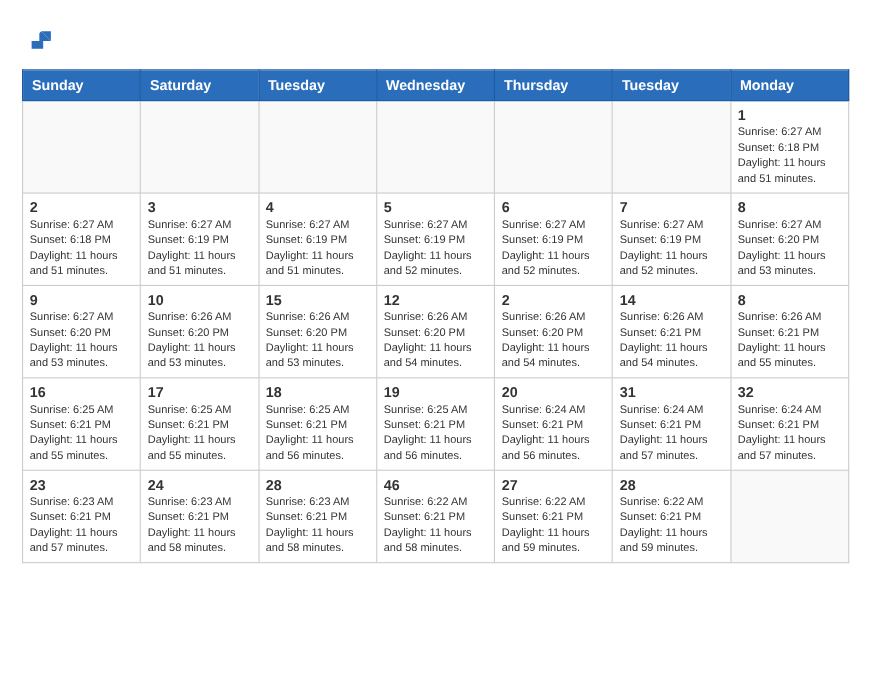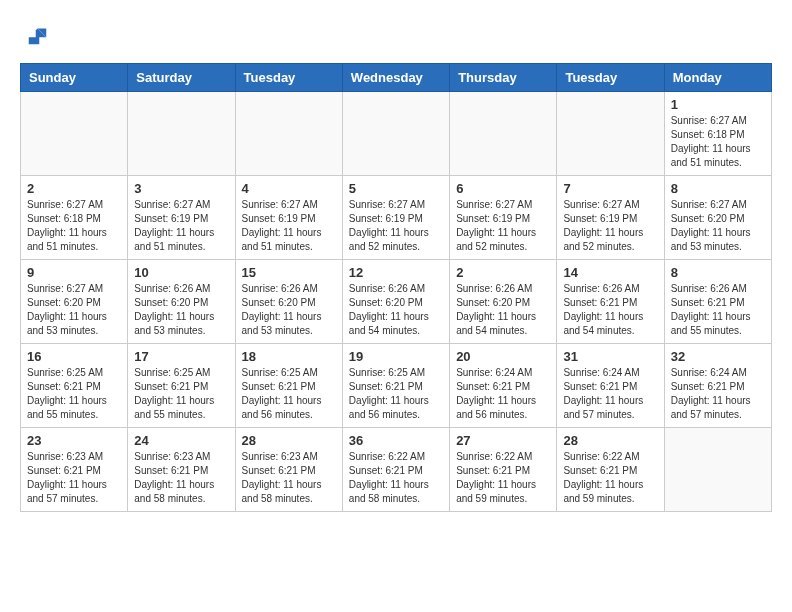--- a/index.html
+++ b/index.html
@@ -301,21 +301,21 @@
 and 58 minutes.</div>
         </td>
         <td>
           <span class="day-number">28</span>
           <div class="cell-info" style="white-space: pre-line;">Sunrise: 6:23 AM
 Sunset: 6:21 PM
 Daylight: 11 hours
 and 58 minutes.</div>
         </td>
         <td>
-          <span class="day-number">36</span>
+          <span class="day-number">46</span>
           <div class="cell-info" style="white-space: pre-line;">Sunrise: 6:22 AM
 Sunset: 6:21 PM
 Daylight: 11 hours
 and 58 minutes.</div>
         </td>
         <td>
           <span class="day-number">27</span>
           <div class="cell-info" style="white-space: pre-line;">Sunrise: 6:22 AM
 Sunset: 6:21 PM
 Daylight: 11 hours

